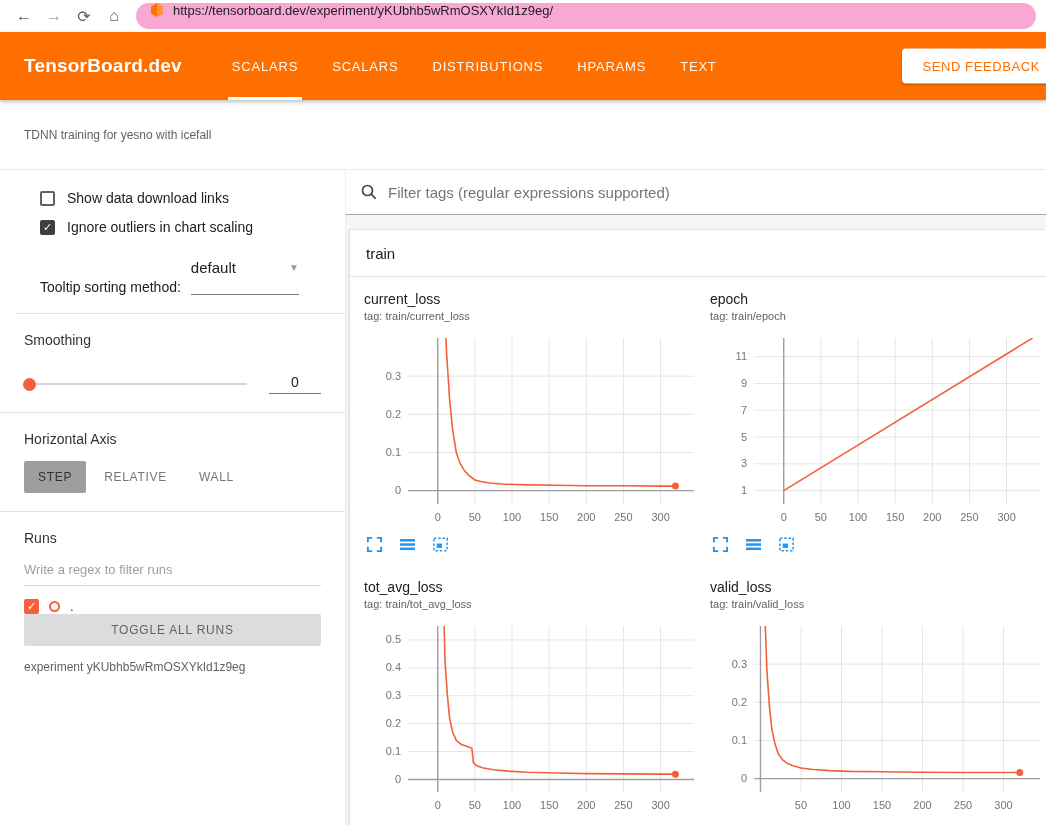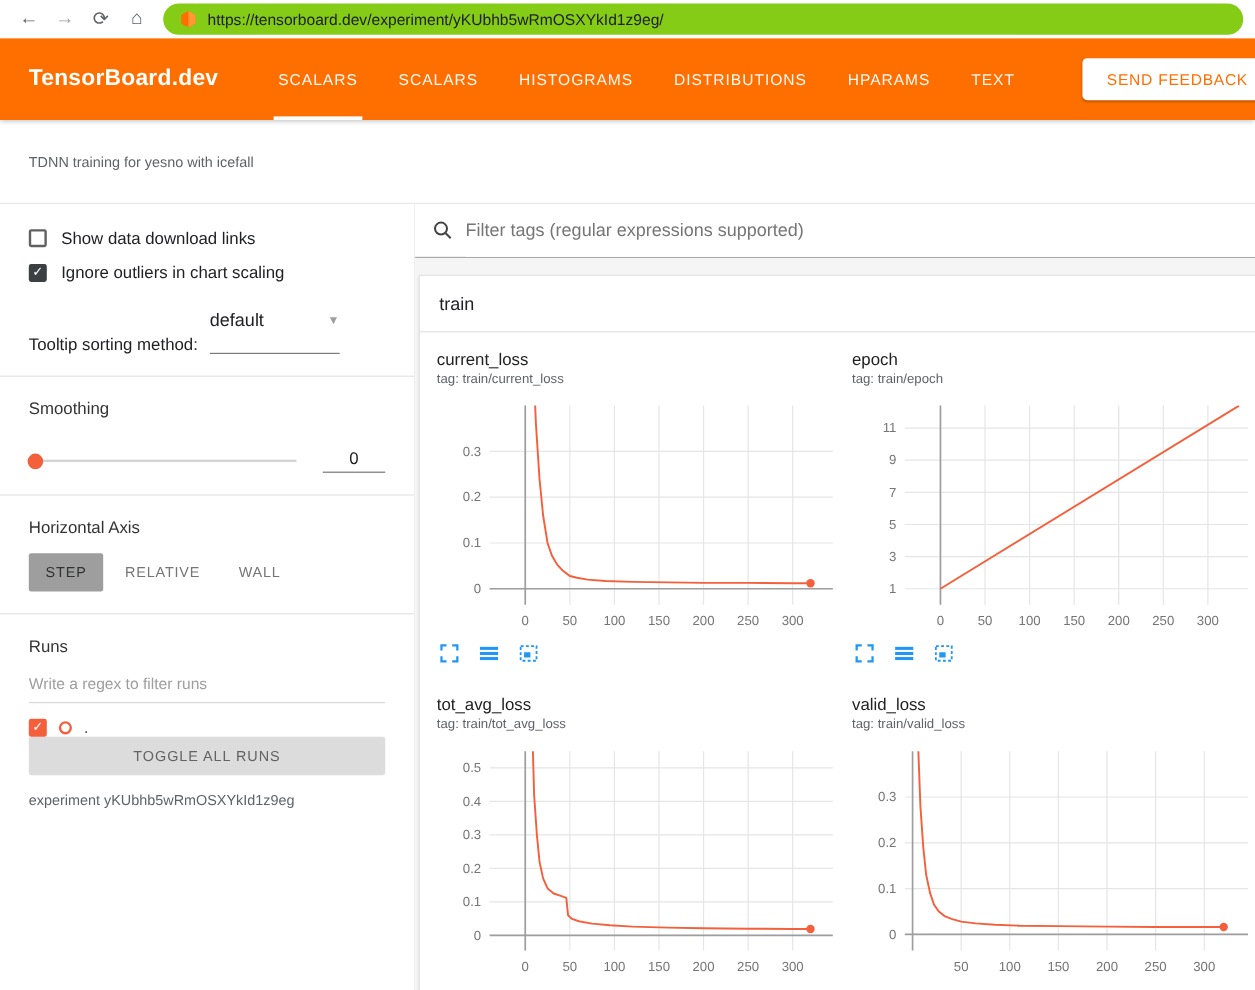--- a/index.html
+++ b/index.html
@@ -4,21 +4,21 @@
 <style>
   * { margin:0; padding:0; box-sizing:border-box; }
   html,body { width:1046px; height:825px; overflow:hidden; background:#fff;
     font-family:"Liberation Sans", sans-serif; }
 
   
   .browser-bar{height:32px;display:flex;align-items:center;padding:0 10px;gap:2px;background:#fff;}
   .nav-ico{width:28px;height:28px;display:flex;align-items:center;justify-content:center;
     font-size:16px;color:#5f6368;border-radius:50%;cursor:pointer;}
   .nav-ico.dim{color:#9aa0a6;}
-  .addr{flex:1;height:26px;background:#84cc16;border-radius:13px;display:flex;align-items:center;
+  .addr{flex:1;height:26px;background:#f9a8d4;border-radius:13px;display:flex;align-items:flex-start;
     gap:9px;padding:0 14px;margin-left:6px;cursor:text;}
   .url{font-size:13px;color:#202124;white-space:nowrap;}
 
   
   .tb-header{position:relative;height:68px;background:#ff6f00;display:flex;align-items:stretch;
     padding-left:24px;color:#fff;box-shadow:0 2px 4px rgba(0,0,0,.25);}
   .brand{font-size:19px;font-weight:700;align-self:center;letter-spacing:.2px;white-space:nowrap;}
   .tabs{display:flex;margin-left:48px;gap:30px;align-items:stretch;}
   .tab{display:flex;align-items:center;font-size:13px;font-weight:500;letter-spacing:.8px;
     color:rgba(255,255,255,.96);position:relative;cursor:pointer;white-space:nowrap;padding:0 2px;}
@@ -30,21 +30,21 @@
   
   .title-bar{height:70px;display:flex;align-items:center;padding-left:24px;font-size:12px;color:#5f6368;
     border-bottom:1px solid #e8e8e8;background:#fff;}
 
   
   .content{display:flex;height:655px;}
 
   
   .sidebar{width:345px;min-width:345px;background:#fff;overflow:hidden;}
   .sb-section{padding:18px 24px;border-bottom:1px solid #e4e4e4;}
-  .sb-section:first-child{padding-top:20px;}
+  .sb-section:first-child{padding-top:20px;margin-left:16px;}
   .sb-section:last-child{border-bottom:none;}
   .cb-row{display:flex;align-items:center;gap:12px;margin-bottom:13px;cursor:pointer;}
   .cb{width:15px;height:15px;border:2px solid #616161;border-radius:2px;display:inline-flex;
     align-items:center;justify-content:center;font-size:11px;line-height:1;color:#fff;background:#fff;flex:none;}
   .cb.checked{background:#3c4043;border-color:#3c4043;}
   .cb.run-checked{background:#f4603c;border-color:#f4603c;}
   .cb-label{font-size:14px;color:#202124;}
   .tooltip-row{display:flex;align-items:flex-end;gap:10px;margin-top:24px;font-size:14px;color:#202124;}
   .select{width:108px;border-bottom:1px solid #7a7a7a;display:flex;justify-content:space-between;
     align-items:center;font-size:15px;padding-bottom:18px;cursor:pointer;}
@@ -105,21 +105,20 @@
     </span>
     <span class="url">https://tensorboard.dev/experiment/yKUbhb5wRmOSXYkId1z9eg/</span>
   </div>
 </div>
 
 <div class="tb-header">
   <div class="brand">TensorBoard.dev</div>
   <nav class="tabs">
     <span class="tab active">SCALARS</span>
     <span class="tab">SCALARS</span>
-    <span class="tab">HISTOGRAMS</span>
     <span class="tab">DISTRIBUTIONS</span>
     <span class="tab">HPARAMS</span>
     <span class="tab">TEXT</span>
   </nav>
   <button class="feedback">SEND FEEDBACK</button>
 </div>
 
 <div class="title-bar">
   <span>TDNN training for yesno with icefall</span>
 </div>

